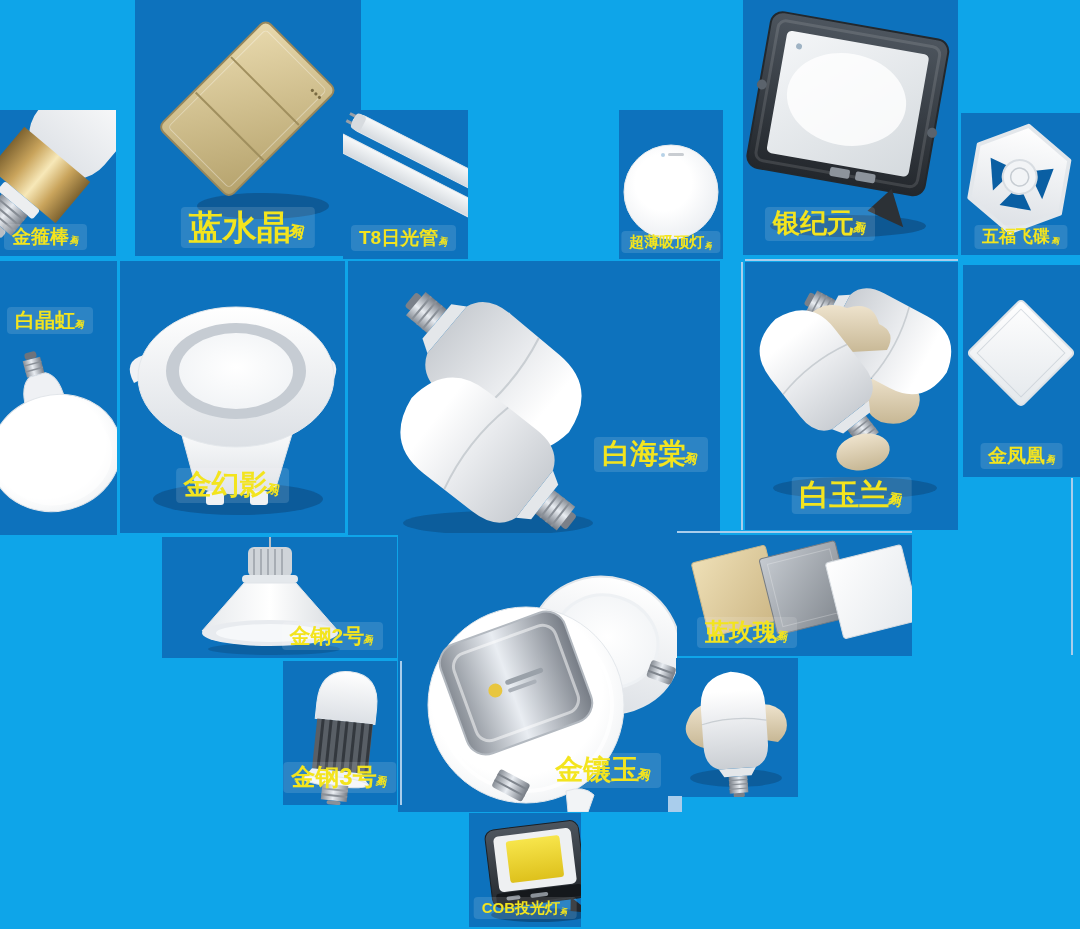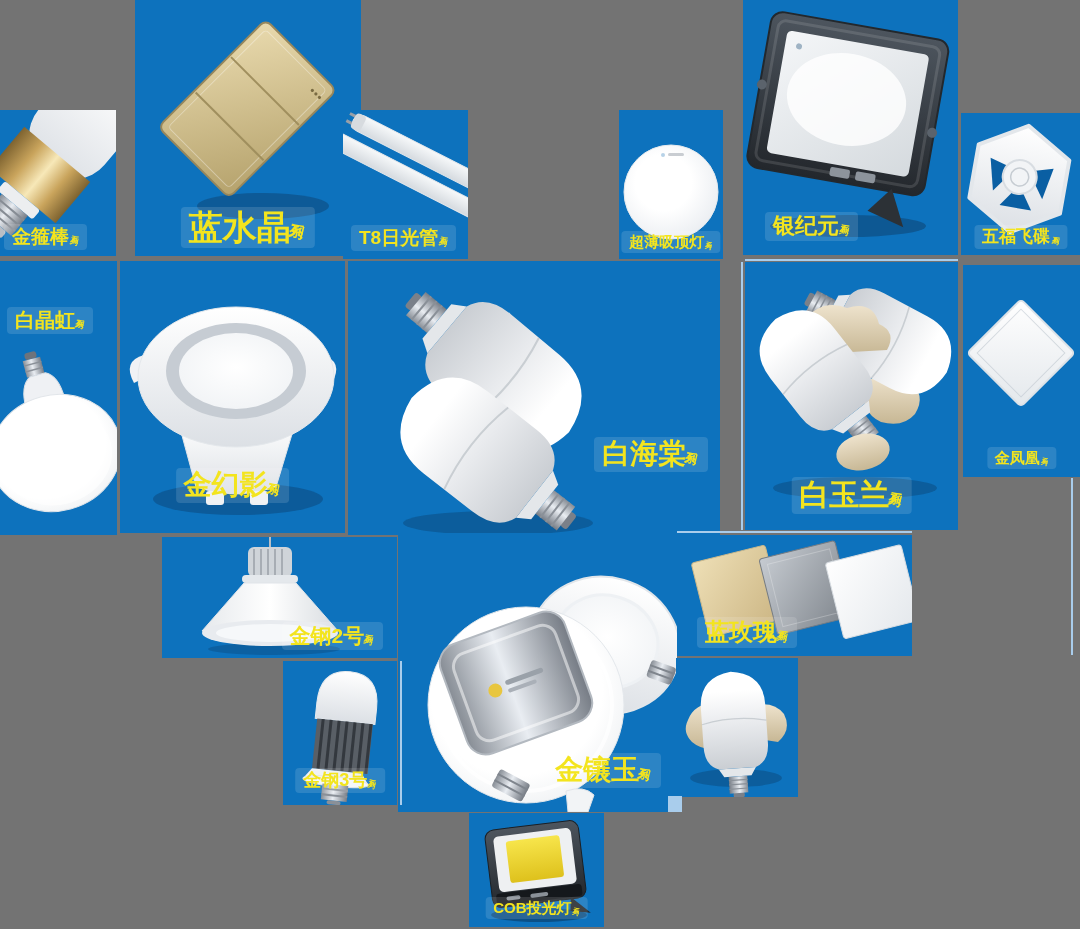--- a/index.html
+++ b/index.html
@@ -1,17 +1,17 @@
 <!DOCTYPE html>
 <html><head>
 <meta charset="utf-8">
 <style>
   html,body{margin:0;padding:0;background:#ffffff;}
   .canvas{
-    position:relative;width:1080px;height:929px;background:#737373;
+    position:relative;width:1080px;height:929px;background:#0ea5e9;
     font-family:"Liberation Sans","DejaVu Sans",sans-serif;overflow:hidden;
   }
   .tile{position:absolute;background:#0d72bd;overflow:hidden;}
   .tile svg{position:absolute;left:0;top:0;display:block;}
   .label{
     position:absolute;display:flex;align-items:flex-start;
     color:#f3e41e;font-weight:800;line-height:1;
     background:rgba(255,255,255,0.13);border-radius:4px;padding:3px 7px 4px 8px;
     white-space:nowrap;z-index:5;
   }
@@ -31,37 +31,37 @@
   .t6{left:0;top:261px;width:117px;height:274px;}
   .t7{left:120px;top:261px;width:225px;height:272px;}
   .t8{left:348px;top:261px;width:372px;height:274px;}
   .t9{left:745px;top:262px;width:213px;height:268px;}
   .t10{left:963px;top:265px;width:117px;height:212px;}
   .t11{left:162px;top:537px;width:235px;height:121px;}
   .t12{left:398px;top:533px;width:279px;height:279px;}
   .t13{left:677px;top:535px;width:235px;height:121px;}
   .t14{left:283px;top:661px;width:114px;height:144px;}
   .t15{left:676px;top:658px;width:122px;height:139px;}
-  .t16{left:469px;top:813px;width:135px;height:114px;}
+  .t16{left:469px;top:813px;width:112px;height:114px;}
   
   .t0 .label{left:4px;bottom:6px;font-size:19px;}
   .t1 .label{left:50%;transform:translateX(-50%);bottom:8px;font-size:34px;}
   .t2 .label{left:8px;bottom:8px;font-size:19px;}
   .t3 .label{left:50%;transform:translateX(-50%);bottom:6px;font-size:15px;margin-top:35px;}
-  .t4 .label{left:22px;bottom:14px;font-size:22px;}
+  .t4 .label{left:22px;bottom:14px;font-size:27px;}
   .t5 .label{left:50%;transform:translateX(-50%);bottom:6px;font-size:17px;}
   .t6 .label{left:7px;top:46px;font-size:20px;}
   .t7 .label{left:50%;transform:translateX(-50%);bottom:30px;font-size:28px;}
   .t8 .label{right:12px;top:176px;font-size:28px;}
   .t9 .label{left:50%;transform:translateX(-50%);bottom:16px;font-size:30px;}
-  .t10 .label{left:50%;transform:translateX(-50%);bottom:8px;font-size:15px;}
+  .t10 .label{left:50%;transform:translateX(-50%);bottom:8px;font-size:19px;}
   .t11 .label{right:14px;bottom:8px;font-size:21px;}
   .t12 .label{right:16px;bottom:24px;font-size:28px;}
   .t13 .label{left:12px;bottom:8px;font-size:24px;margin-left:8px;}
-  .t14 .label{left:50%;transform:translateX(-50%);bottom:12px;font-size:18px;}
+  .t14 .label{left:50%;transform:translateX(-50%);bottom:12px;font-size:24px;}
   .t16 .label{left:50%;transform:translateX(-50%);bottom:8px;font-size:15px;}
   
   .accent-v1{left:741px;top:262px;width:2px;height:268px;}
   .accent-h1{left:745px;top:259px;width:213px;height:2px;}
   .accent-h2{left:677px;top:531px;width:235px;height:2px;}
   .accent-v2{left:400px;top:661px;width:2px;height:144px;}
   .accent-v3{left:1071px;top:478px;width:2px;height:177px;}
   .accent-c1{left:668px;top:796px;width:14px;height:16px;}
 </style>
 </head>

